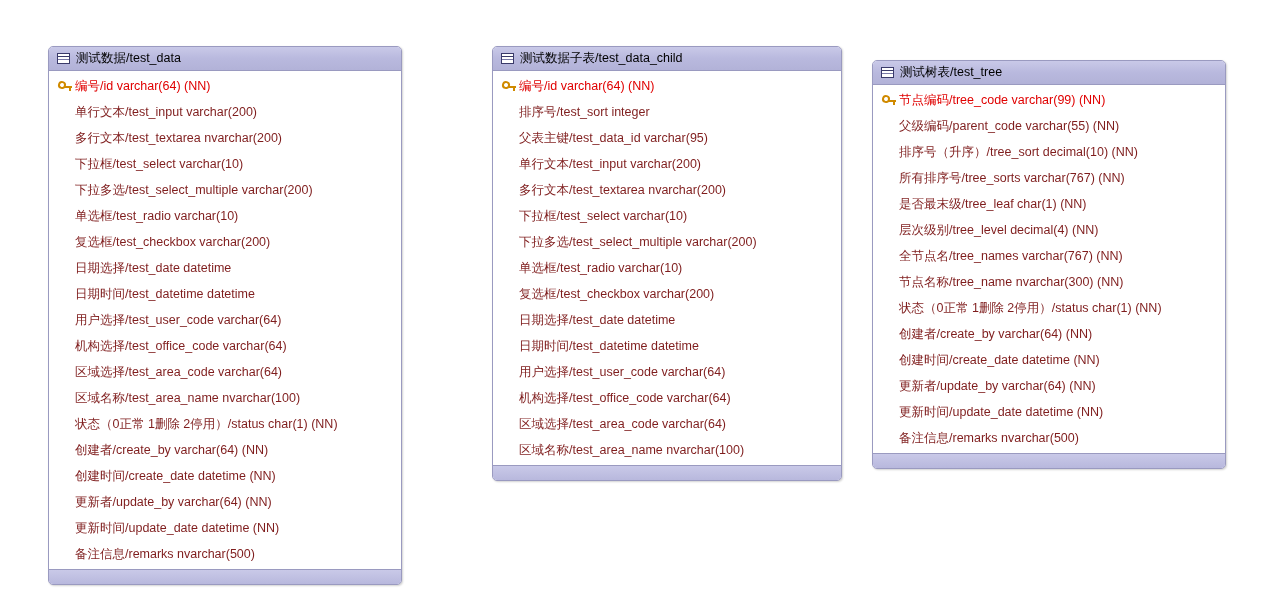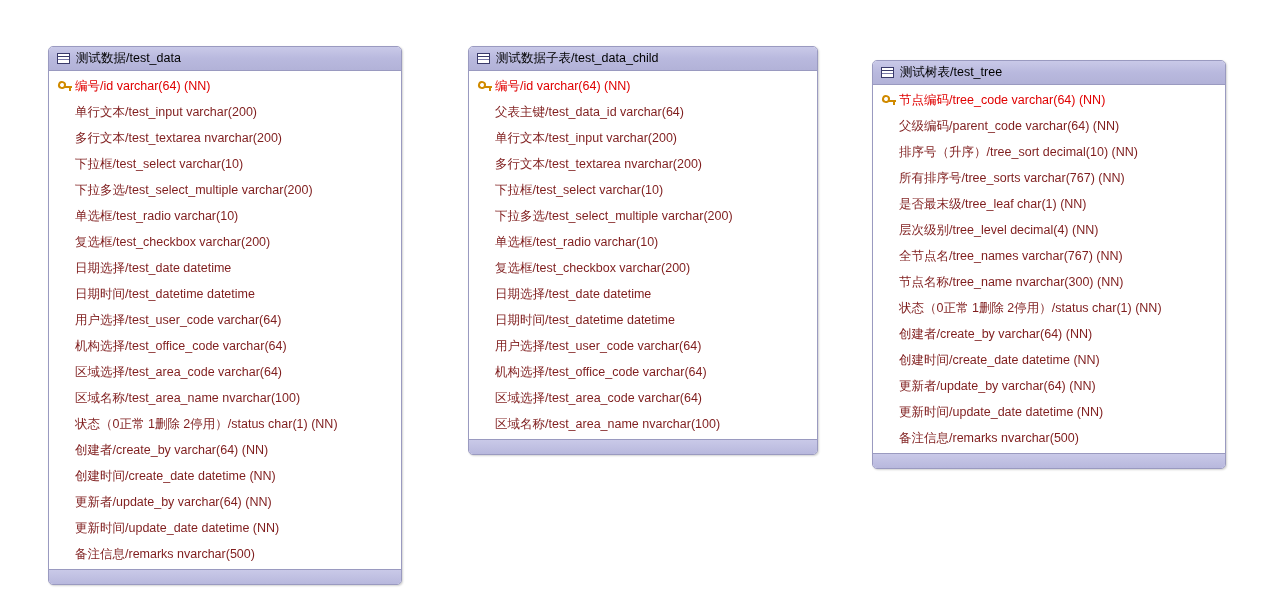--- a/index.html
+++ b/index.html
@@ -223,39 +223,43 @@
           <span class="attr-icon"></span>
           <span class="attr-text">更新时间/update_date datetime (NN)</span>
         </div>
         <div class="attr-row">
           <span class="attr-icon"></span>
           <span class="attr-text">备注信息/remarks nvarchar(500)</span>
         </div>
       </div>
       <div class="entity-footer"></div>
     </div>
-    <div class="entity" style="left: 468px; top: 46px; width: 348px;">
+    <div class="entity" style="left: 492px; top: 46px; width: 348px;">
       <div class="entity-header">
         <span class="table-icon"></span>
         <span class="entity-title">测试数据子表/test_data_child</span>
       </div>
       <div class="entity-body">
         <div class="attr-row">
           <span class="attr-icon">
             <span class="key-icon">
               <span class="bow"></span>
               <span class="shaft"></span>
               <span class="tooth1"></span>
             </span>
           </span>
           <span class="attr-text pk">编号/id varchar(64) (NN)</span>
         </div>
         <div class="attr-row">
           <span class="attr-icon"></span>
-          <span class="attr-text">父表主键/test_data_id varchar(64)</span>
+          <span class="attr-text">排序号/test_sort integer</span>
+        </div>
+        <div class="attr-row">
+          <span class="attr-icon"></span>
+          <span class="attr-text">父表主键/test_data_id varchar(95)</span>
         </div>
         <div class="attr-row">
           <span class="attr-icon"></span>
           <span class="attr-text">单行文本/test_input varchar(200)</span>
         </div>
         <div class="attr-row">
           <span class="attr-icon"></span>
           <span class="attr-text">多行文本/test_textarea nvarchar(200)</span>
         </div>
         <div class="attr-row">
@@ -308,25 +312,25 @@
       </div>
       <div class="entity-body">
         <div class="attr-row">
           <span class="attr-icon">
             <span class="key-icon">
               <span class="bow"></span>
               <span class="shaft"></span>
               <span class="tooth1"></span>
             </span>
           </span>
-          <span class="attr-text pk">节点编码/tree_code varchar(64) (NN)</span>
-        </div>
-        <div class="attr-row">
-          <span class="attr-icon"></span>
-          <span class="attr-text">父级编码/parent_code varchar(64) (NN)</span>
+          <span class="attr-text pk">节点编码/tree_code varchar(99) (NN)</span>
+        </div>
+        <div class="attr-row">
+          <span class="attr-icon"></span>
+          <span class="attr-text">父级编码/parent_code varchar(55) (NN)</span>
         </div>
         <div class="attr-row">
           <span class="attr-icon"></span>
           <span class="attr-text">排序号（升序）/tree_sort decimal(10) (NN)</span>
         </div>
         <div class="attr-row">
           <span class="attr-icon"></span>
           <span class="attr-text">所有排序号/tree_sorts varchar(767) (NN)</span>
         </div>
         <div class="attr-row">

